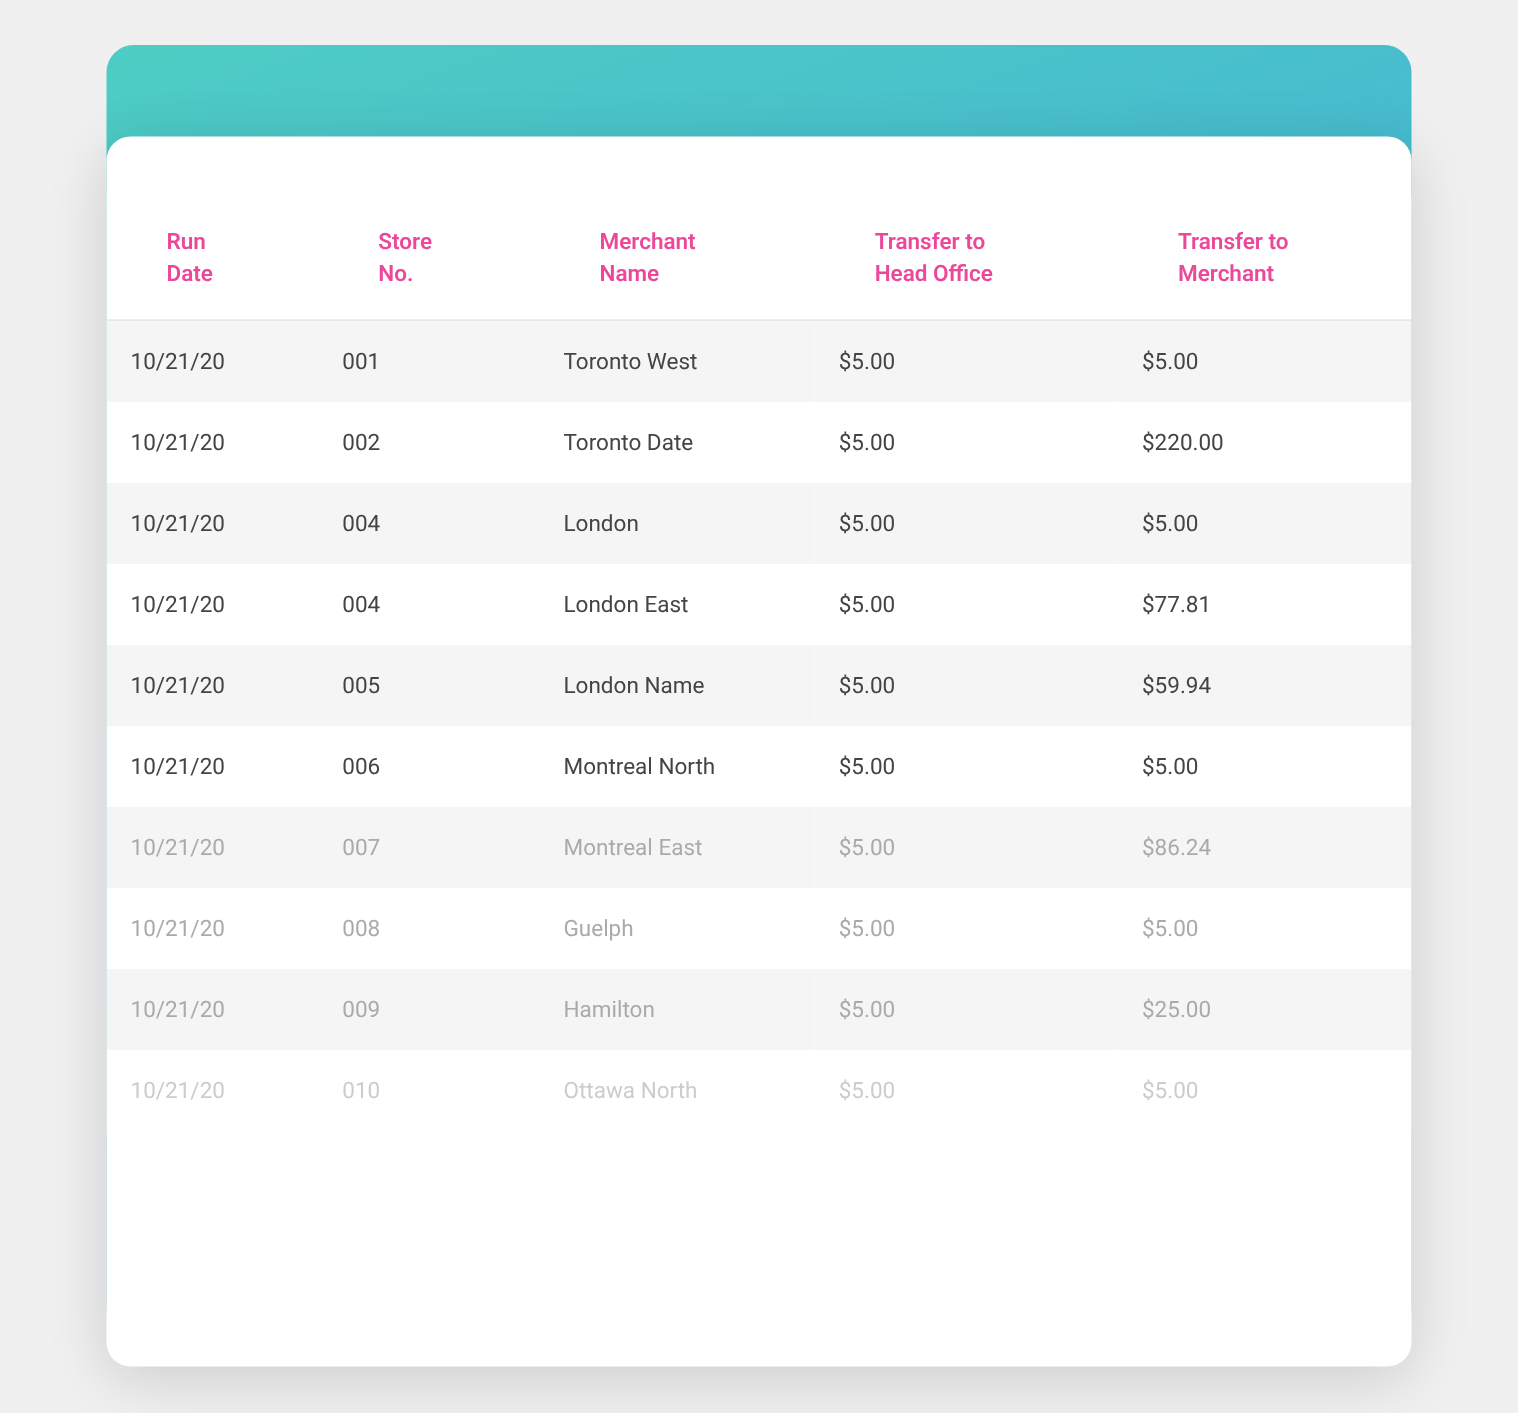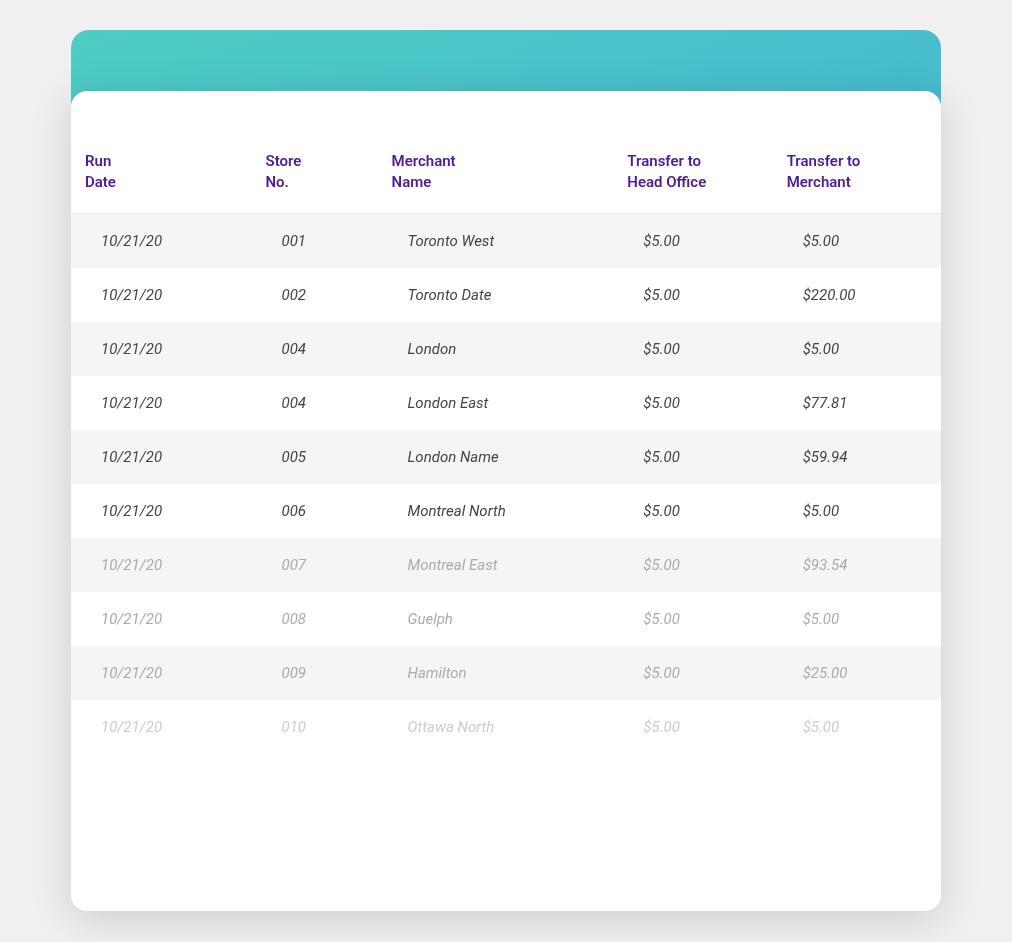--- a/index.html
+++ b/index.html
@@ -45,43 +45,42 @@
     table {
       width: 100%;
       border-collapse: collapse;
     }
 
     thead tr {
       background: #ffffff;
     }
 
     thead th {
-      padding: 20px 14px;
+      padding: 20px 40px;
       text-align: left;
       font-size: 15px;
       font-weight: 600;
-      color: #4c1d95;
+      color: #ec4899;
       vertical-align: top;
       line-height: 1.4;
     }
 
     tbody tr:nth-child(odd) {
       background: #f5f5f5;
     }
 
     tbody tr:nth-child(even) {
       background: #ffffff;
     }
 
     tbody td {
-      padding: 18px 30px;
+      padding: 18px 16px;
       font-size: 15px;
       color: #444;
       vertical-align: middle;
-      font-style: italic;
     }
 
     .faded td {
       color: #aaa;
     }
 
     .very-faded td {
       color: #ccc;
     }
 
@@ -150,21 +149,21 @@
           <td>006</td>
           <td>Montreal North</td>
           <td>$5.00</td>
           <td>$5.00</td>
         </tr>
         <tr class="faded">
           <td>10/21/20</td>
           <td>007</td>
           <td>Montreal East</td>
           <td>$5.00</td>
-          <td>$93.54</td>
+          <td>$86.24</td>
         </tr>
         <tr class="faded">
           <td>10/21/20</td>
           <td>008</td>
           <td>Guelph</td>
           <td>$5.00</td>
           <td>$5.00</td>
         </tr>
         <tr class="faded">
           <td>10/21/20</td>

